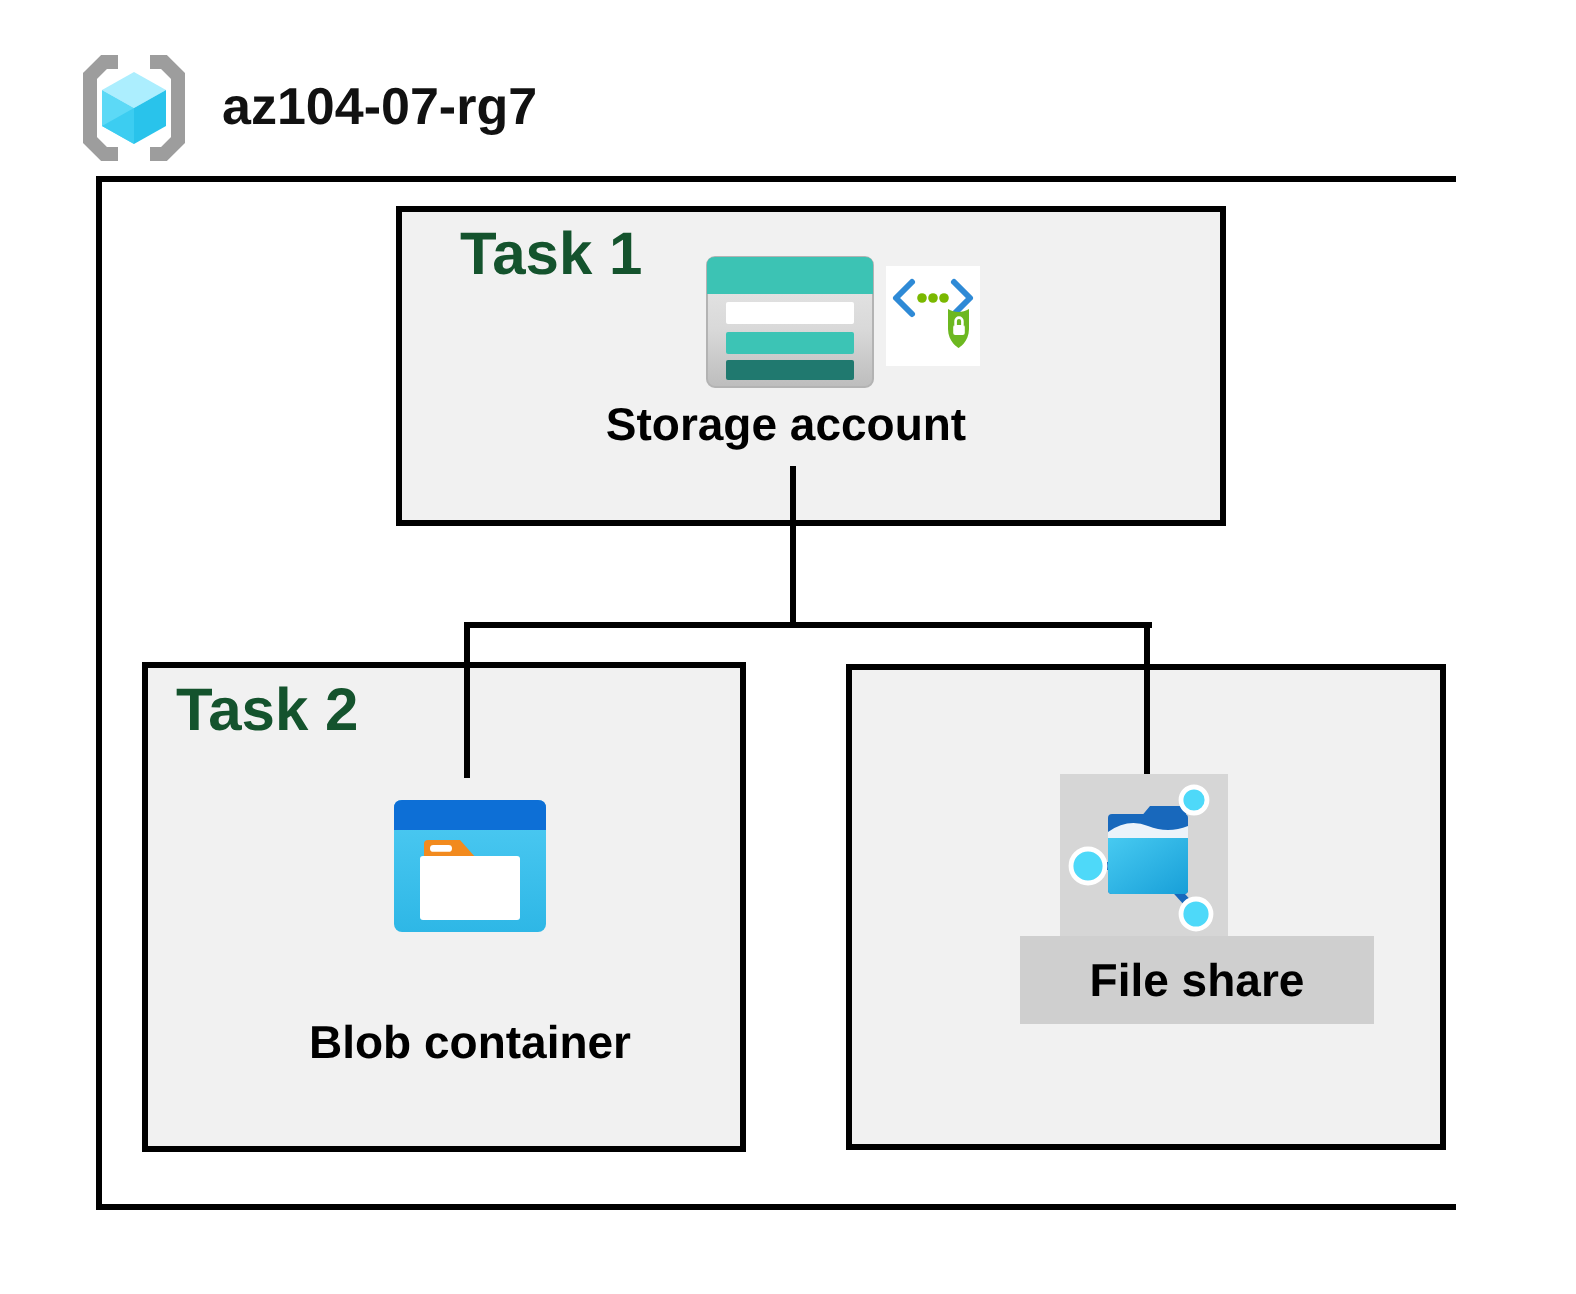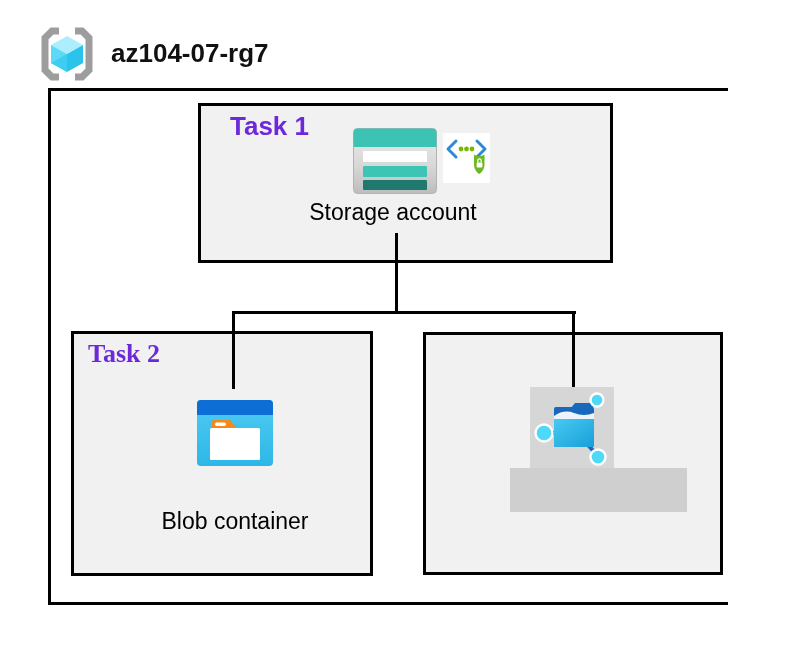--- a/index.html
+++ b/index.html
@@ -13,26 +13,26 @@
 
   
   .outer-box{left:48px;top:88px;width:696px;height:517px;border:3px solid #000000;background:#ffffff;box-sizing:border-box;}
 
   
   .task-box{background:#f1f1f1;border:3px solid #000000;box-sizing:border-box;}
   .task1{left:198px;top:103px;width:415px;height:160px;}
   .task2{left:71px;top:331px;width:302px;height:245px;}
   .task3{left:423px;top:332px;width:300px;height:243px;}
 
-  .task-label{font-size:26px;font-weight:bold;color:#6d28d9;}
+  .task-label{font-size:30px;font-weight:bold;color:#14532d;}
   .t1-label{left:230px;top:111px;}
-  .t2-label{left:88px;top:339px;font-family:Liberation Serif, serif;}
+  .t2-label{left:88px;top:339px;}
   .t3-label{left:440px;top:341px;}
 
-  .item-label{font-size:23px;font-weight:normal;color:#000000;text-align:center;}
+  .item-label{font-size:23px;font-weight:bold;color:#000000;text-align:center;}
   .storage-label{left:243px;top:199px;width:300px;}
   .blob-label{left:110px;top:484px;width:250px;margin-top:24px;}
 
   
   .line{background:#000000;}
   .conn-v1{left:395px;top:233px;width:3px;height:80px;}
   .conn-h1{left:232px;top:311px;width:344px;height:3px;}
   .conn-v2{left:232px;top:313px;width:3px;height:76px;}
   .conn-v3{left:572px;top:313px;width:3px;height:77px;}
 
@@ -135,14 +135,15 @@
     <line x1="54" y1="56" x2="63" y2="66" stroke="#1868bc" stroke-width="4"></line>
     <path d="M22,20 h14 l5,-6 h15 q3,0 3,3 v12 h-37 z" fill="#1868bc"></path>
     <rect x="20" y="18" width="40" height="40" rx="2" fill="#1868bc"></rect>
     <path d="M20,27 q10,-7 20,-3 q10,4 20,0 v6 h-40 z" fill="#ffffff" opacity="0.92"></path>
     <path d="M20,30 h40 v26 q0,2 -2,2 h-36 q-2,0 -2,-2 z" fill="url(#fg1)"></path>
     <circle cx="63" cy="11" r="6.5" fill="#4ed9f9" stroke="#ffffff" stroke-width="2.4"></circle>
     <circle cx="10" cy="44" r="8.5" fill="#4ed9f9" stroke="#ffffff" stroke-width="2.4"></circle>
     <circle cx="64" cy="68" r="7.5" fill="#4ed9f9" stroke="#ffffff" stroke-width="2.4"></circle>
   </svg>
   <div class="abs fs-label-bg"></div>
+  <div class="abs item-label fs-label">File share</div>
 
 </div>
 
 </body></html>

